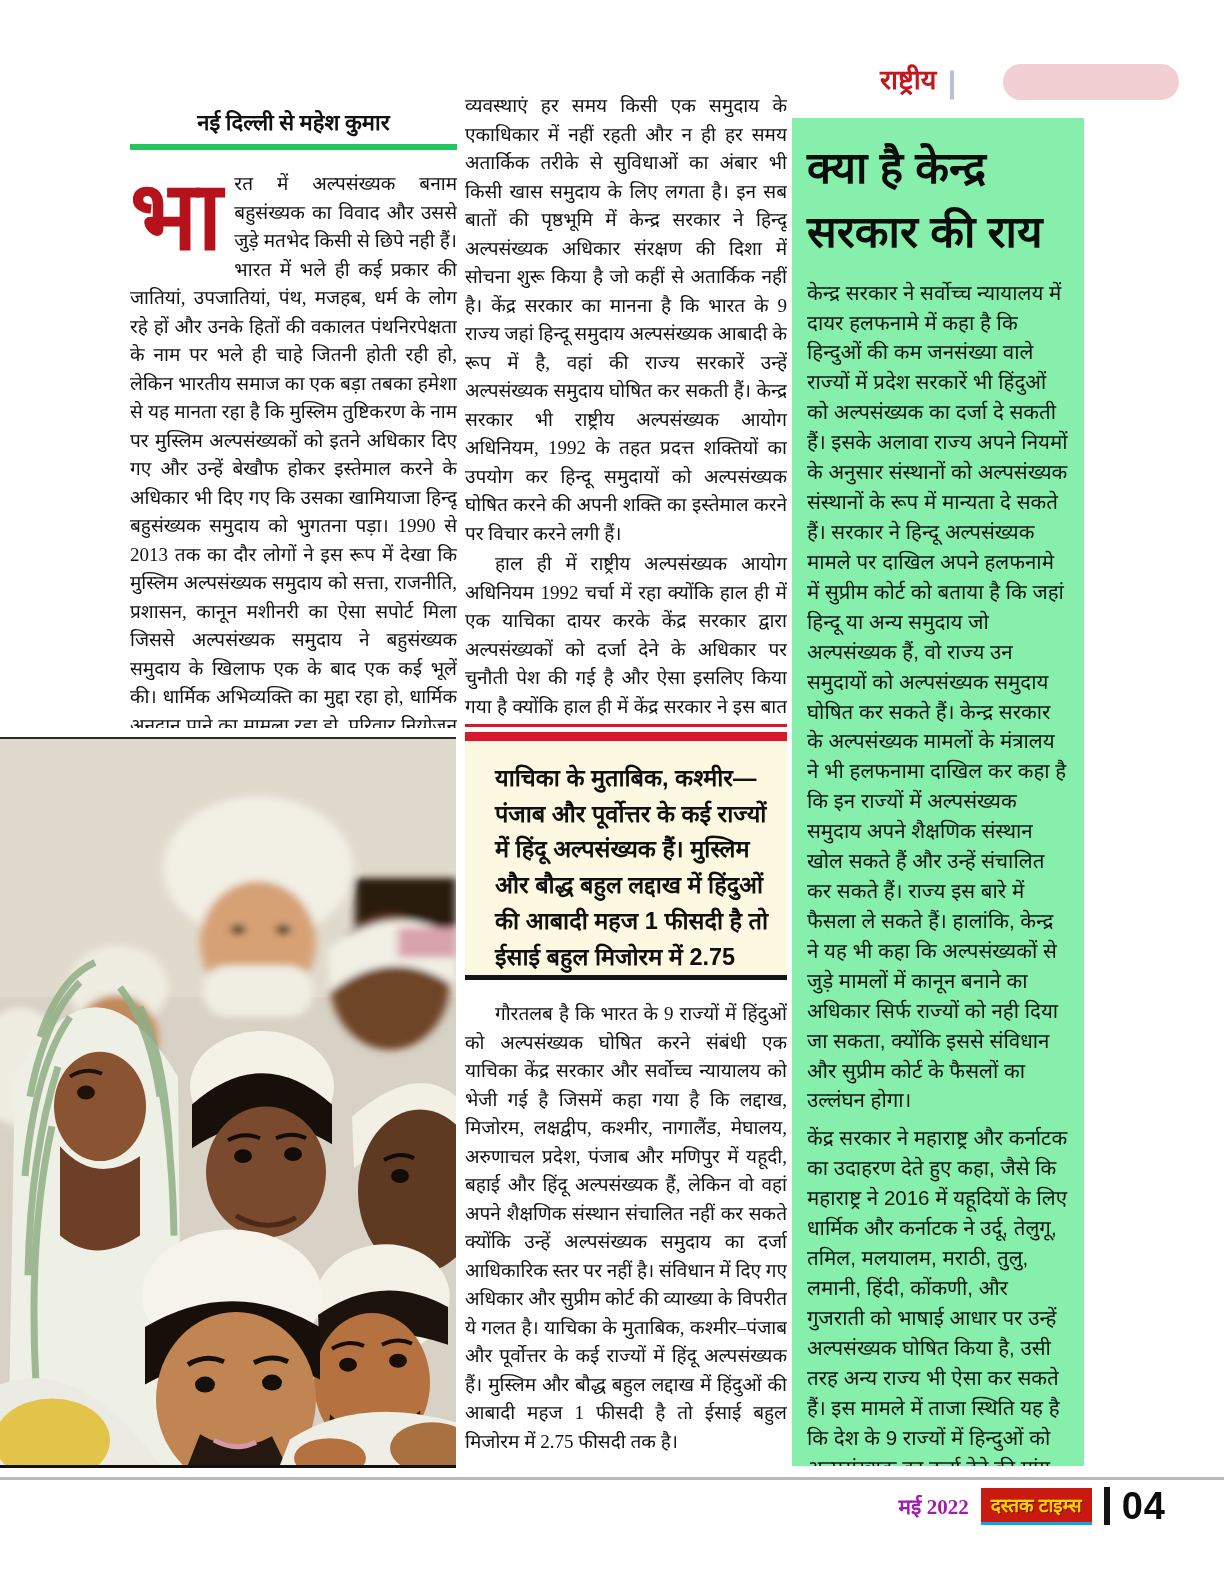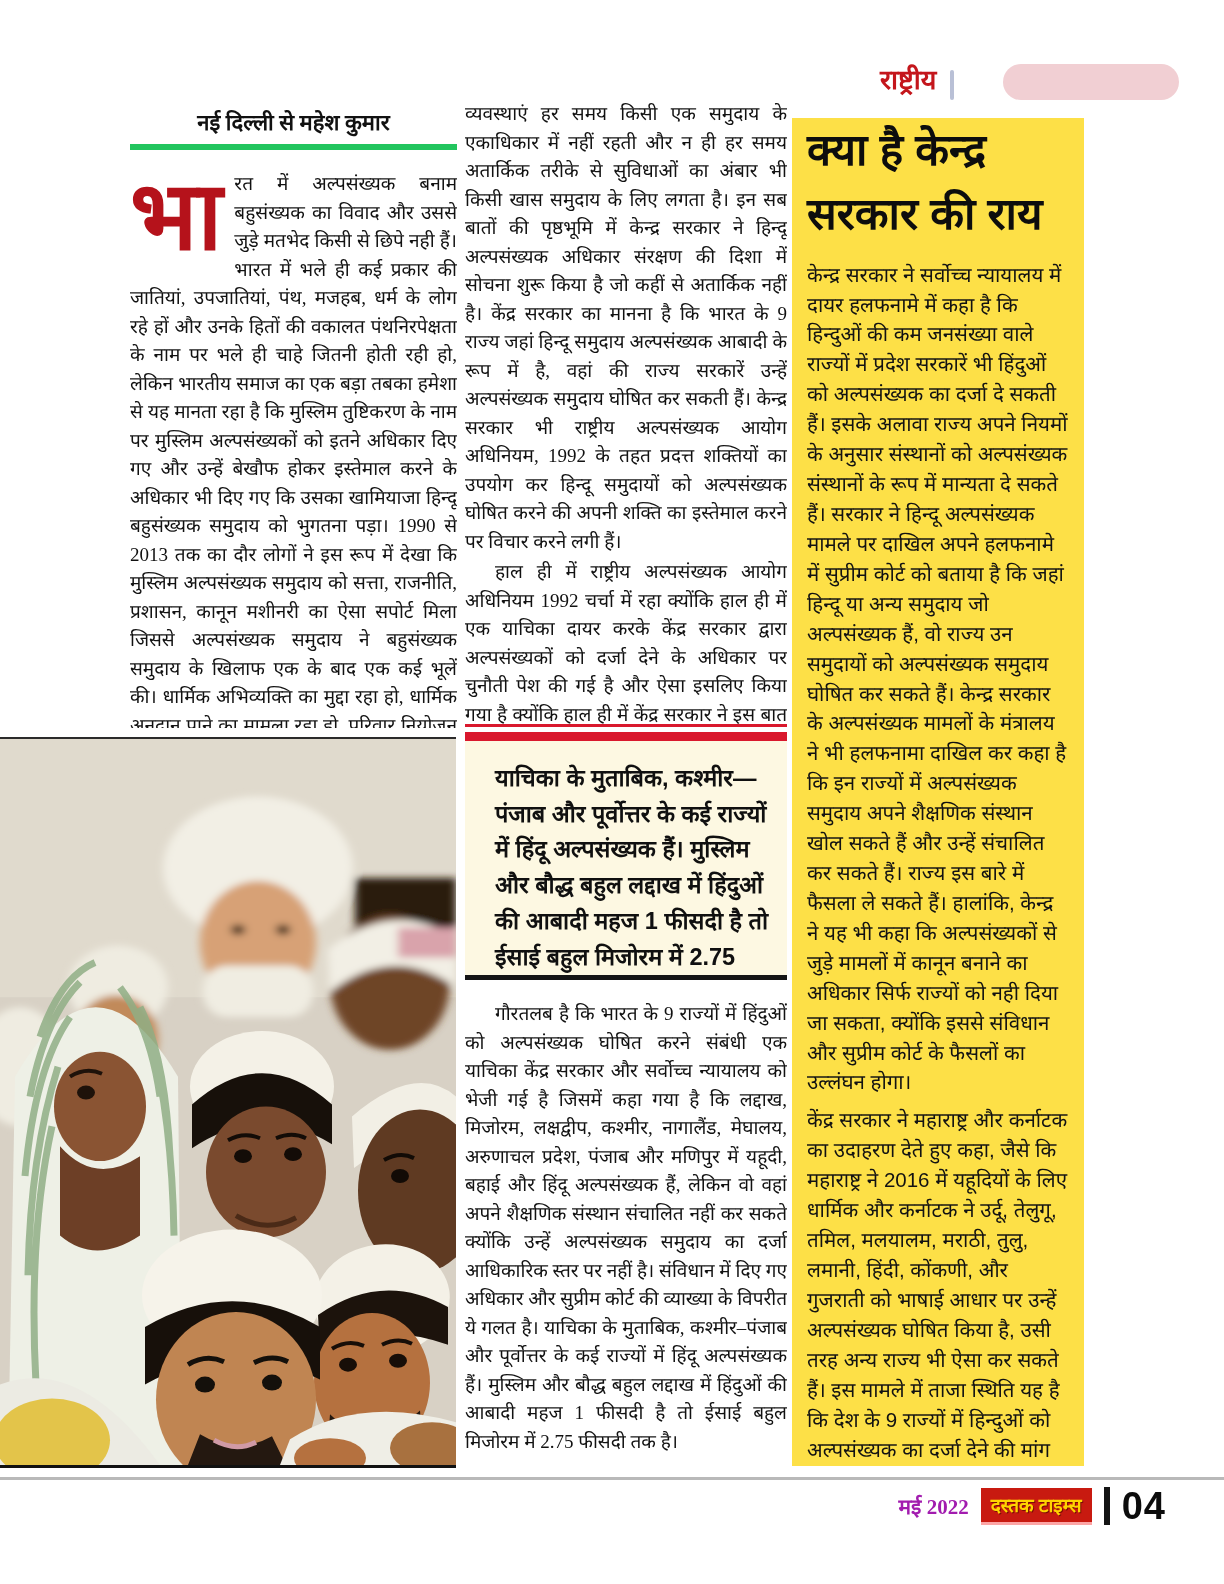--- a/index.html
+++ b/index.html
@@ -33,21 +33,21 @@
   }
   .body-text{
     font-size:19px;line-height:1.5;text-align:justify;
   }
   .dropcap{
     float:left;color:#b5121b;font-weight:bold;
     font-size:96px;line-height:78px;margin:8px 12px 0 0;
   }
   
   .mid-col-a{
-    position:absolute;left:465px;top:100px;width:322px;height:626px;
+    position:absolute;left:465px;top:92px;width:322px;height:626px;
     overflow:hidden;
   }
   .mid-col-b{
     position:absolute;left:465px;top:1000px;width:322px;height:470px;
     overflow:hidden;
   }
   .para{ margin:0 0 2px 0; }
   .para.indent{ text-indent:30px; }
   
   .quote-box{
@@ -60,22 +60,22 @@
     flex:1;background:#fdf8e2;border-bottom:5px solid #151515;
     padding:20px 18px 18px 30px;overflow:hidden;
   }
   .q-text{
     font-family:"Liberation Sans", sans-serif;
     font-size:23.5px;line-height:1.52;font-weight:bold;color:#101010;
   }
   
   .sidebar{
     position:absolute;left:792px;top:118px;width:292px;height:1348px;
-    background:#fde047;box-sizing:border-box;
-    padding:0 15px 10px 15px;overflow:hidden;
+    background:#86efac;box-sizing:border-box;
+    padding:18px 15px 10px 15px;overflow:hidden;
     font-family:"Liberation Sans", sans-serif;
   }
   .sidebar-headline{
     font-size:44px;line-height:1.45;font-weight:bold;color:#0d0d0d;
     margin:0 0 14px 0;letter-spacing:0;
   }
   .sidebar-para{
     font-size:20.5px;line-height:1.46;color:#121212;margin:8px 0 4px 0;
     text-align:left;
   }
@@ -91,21 +91,21 @@
     position:absolute;left:0;top:1477px;width:1224px;height:3px;background:#b9b9b9;
   }
   .footer-row{
     position:absolute;top:1484px;right:58px;height:44px;
     display:flex;align-items:center;gap:12px;
   }
   .footer-date{font-size:21px;font-weight:bold;color:#a21caf;}
   .footer-logo{
     background:#c81a10;color:#ffd400;font-weight:bold;
     font-family:"Liberation Sans", sans-serif;
-    font-size:19px;padding:4px 10px;border-bottom:3px solid #fca5a5;
+    font-size:19px;padding:4px 10px;border-bottom:3px solid #0ea5e9;
     text-shadow:1px 1px 0 #7a0c06;white-space:nowrap;
   }
   .footer-vbar{width:6px;height:38px;background:#141414;}
   .footer-pagenum{
     font-family:"Liberation Sans", sans-serif;
     font-size:38px;font-weight:800;color:#0c0c0c;letter-spacing:1px;
   }
 </style>
 </head>
 <body>

